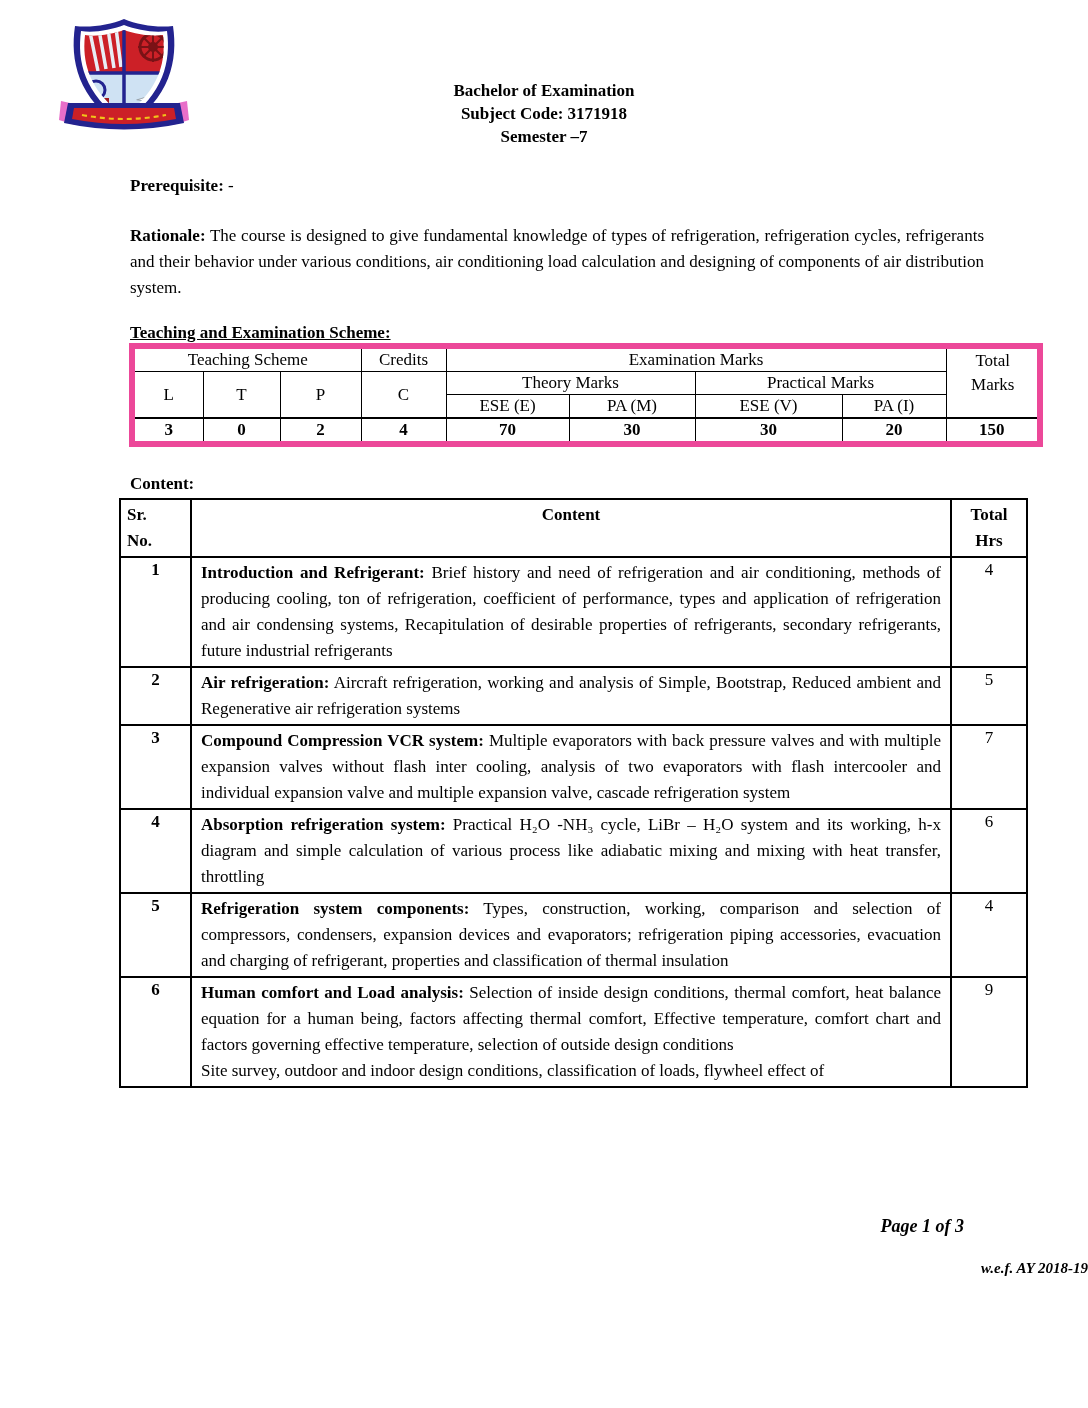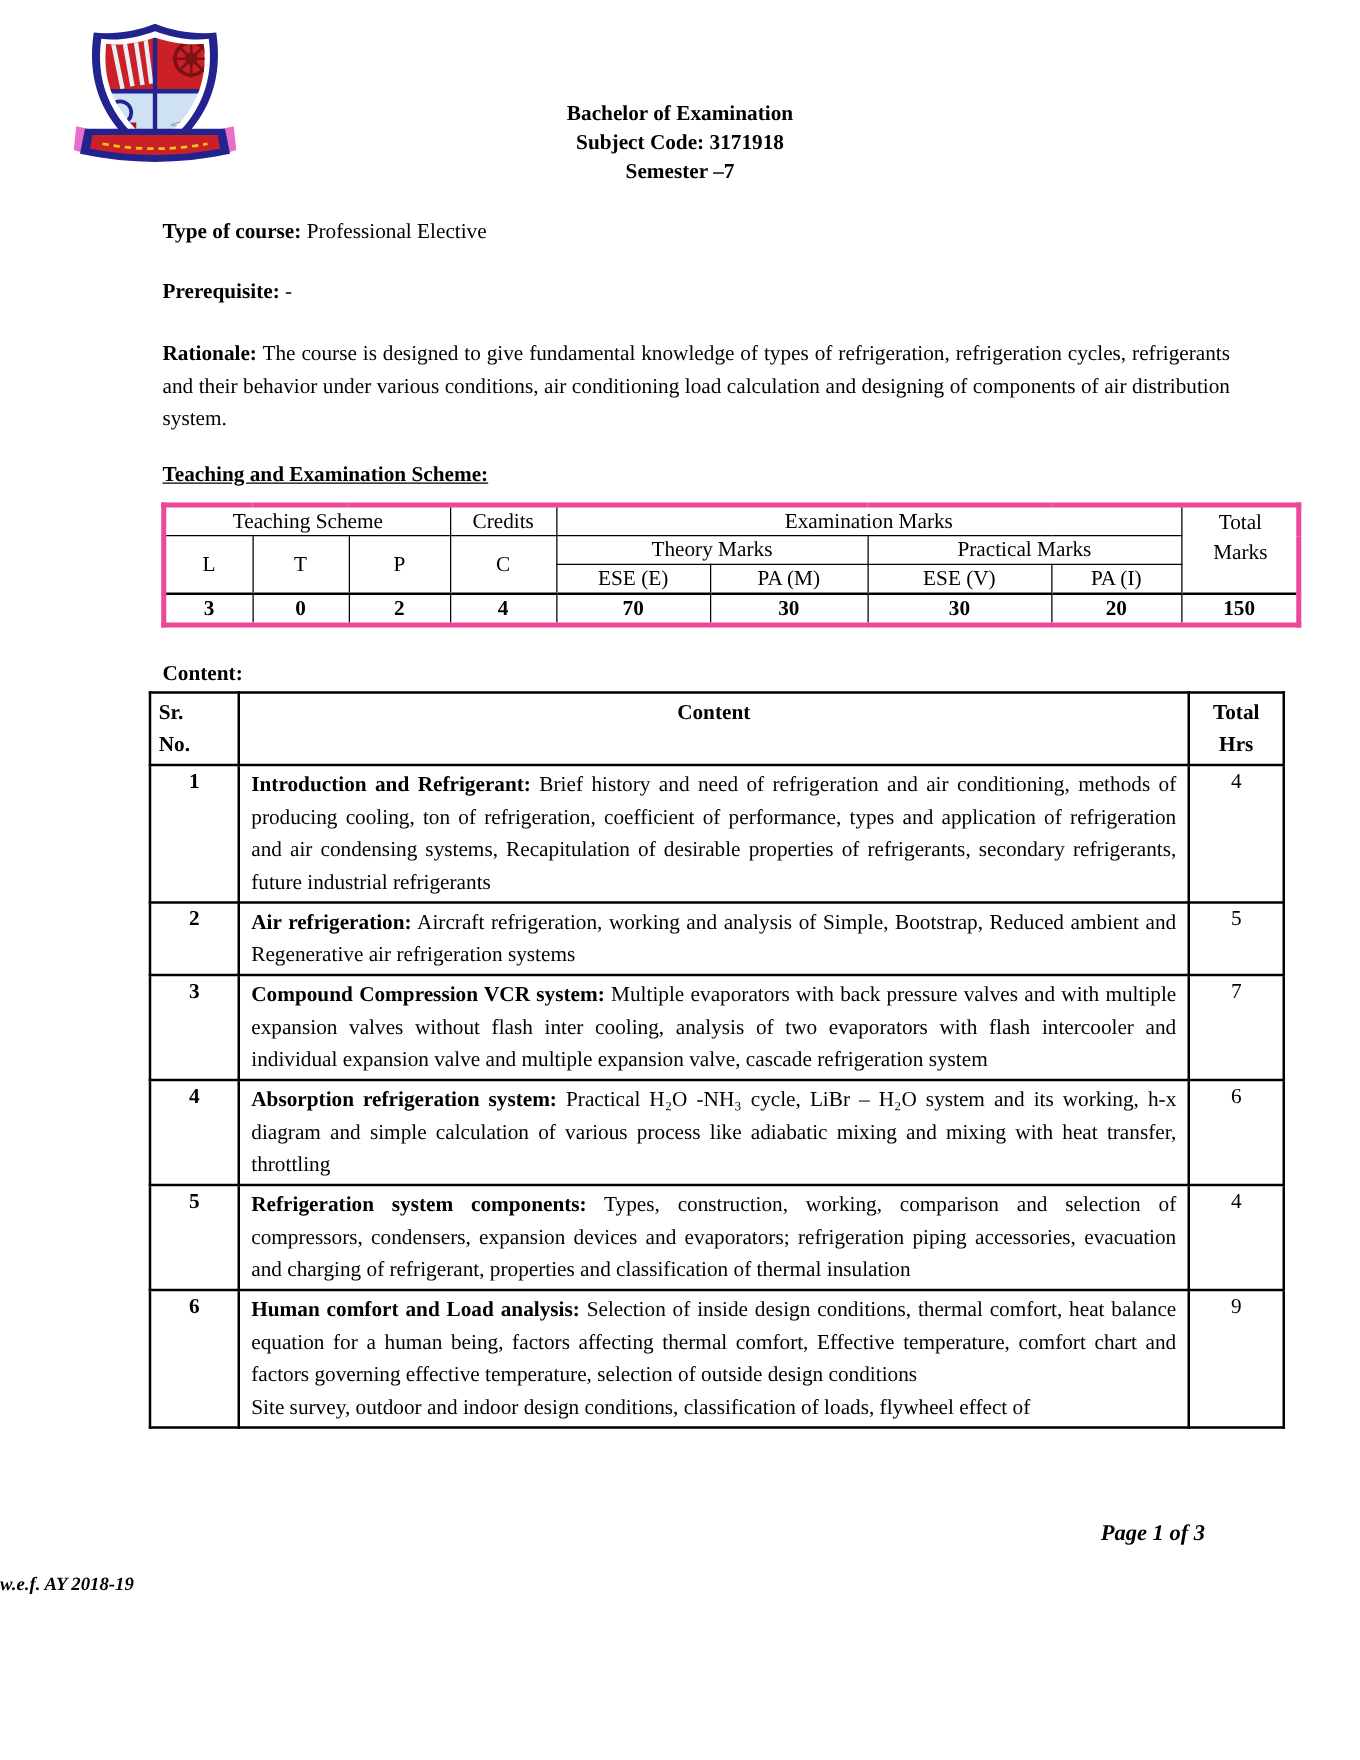--- a/index.html
+++ b/index.html
@@ -15,21 +15,21 @@
   .header { text-align: center; padding-top: 56px; }
   .title { margin: 0; font-size: 24px; font-weight: bold; letter-spacing: 0.4px; }
   .subtitle { margin-top: 23px; font-size: 17px; font-weight: bold; line-height: 23px; }
   .body-block { margin: 0 104px 0 130px; font-size: 17px; }
   .type-line { margin: 27px 0 0 0; }
   .prereq-line { margin: 28px 0 0 0; }
   .rationale { margin: 27px 0 0 0; line-height: 26px; text-align: justify; }
   .bold { font-weight: bold; }
   .scheme-heading { margin: 22px 0 0 0; font-size: 17px; font-weight: bold; text-decoration: underline; }
   table { border-collapse: collapse; table-layout: fixed; }
-  .scheme-table { margin-top: 12px; margin-left: -1px; width: 908px; border: 4px solid #ec4899; }
+  .scheme-table { margin-top: 0; margin-left: -1px; width: 908px; border: 6px solid #ec4899; }
   .scheme-table td {
     border: 1px solid #000; text-align: center;
     font-size: 17px; height: 23px; line-height: 22px; padding: 0 4px;
     overflow: hidden;
   }
   .scheme-table tr.data-row td { border-top: 2px solid #000; font-weight: bold; }
   .total-marks-cell { text-align: center; vertical-align: top; padding-left: 6px !important; line-height: 24px !important; }
   .content-heading { margin: 27px 0 0 0; font-size: 17px; font-weight: bold; }
   .content-table { margin-top: 4px; margin-left: -11px; width: 907px; border: 2px solid #000; }
   .content-table td { border: 2px solid #000; font-size: 17px; vertical-align: top; overflow: hidden; }
@@ -38,21 +38,21 @@
   .hdr-content, .hdr-hrs { text-align: center; }
   .sr-cell { text-align: center; font-weight: bold; padding-top: 2px; }
   .content-cell { text-align: justify; line-height: 26px; padding: 2px 9px; }
   .hrs-cell { text-align: center; padding-top: 2px; }
   .topic { font-weight: bold; }
   .page-num {
     position: absolute; top: 1216px; right: 124px;
     font-size: 18px; font-weight: bold; font-style: italic;
   }
   .wef {
-    position: absolute; top: 1260px; left: 0; width: 100%; text-align: left;
+    position: absolute; top: 1260px; left: 0; width: 100%; text-align: right;
     font-size: 15px; font-weight: bold; font-style: italic;
   }
 </style>
 </head>
 <body>
 
 <div class="page">
 
   <div class="logo">
     <svg width="132" height="124" viewBox="0 0 132 124">
@@ -98,21 +98,20 @@
 
   <div class="header">
     <div class="subtitle">
       <div>Bachelor of Examination</div>
       <div>Subject Code: 3171918</div>
       <div>Semester –7</div>
     </div>
   </div>
 
   <div class="body-block">
-    <p class="type-line"><span class="bold">Type of course:</span> <span>Professional Elective</span></p>
 
     <p class="prereq-line"><span class="bold">Prerequisite:</span> <span>-</span></p>
 
     <p class="rationale"><span class="bold">Rationale:</span> <span>The course is designed to give fundamental knowledge of types of refrigeration, refrigeration cycles, refrigerants and their behavior under various conditions, air conditioning load calculation and designing of components of air distribution system.</span></p>
 
     <h3 class="scheme-heading">Teaching and Examination Scheme:</h3>
     <table class="scheme-table">
       <colgroup>
         <col style="width:71px">
           <col style="width:77px">

